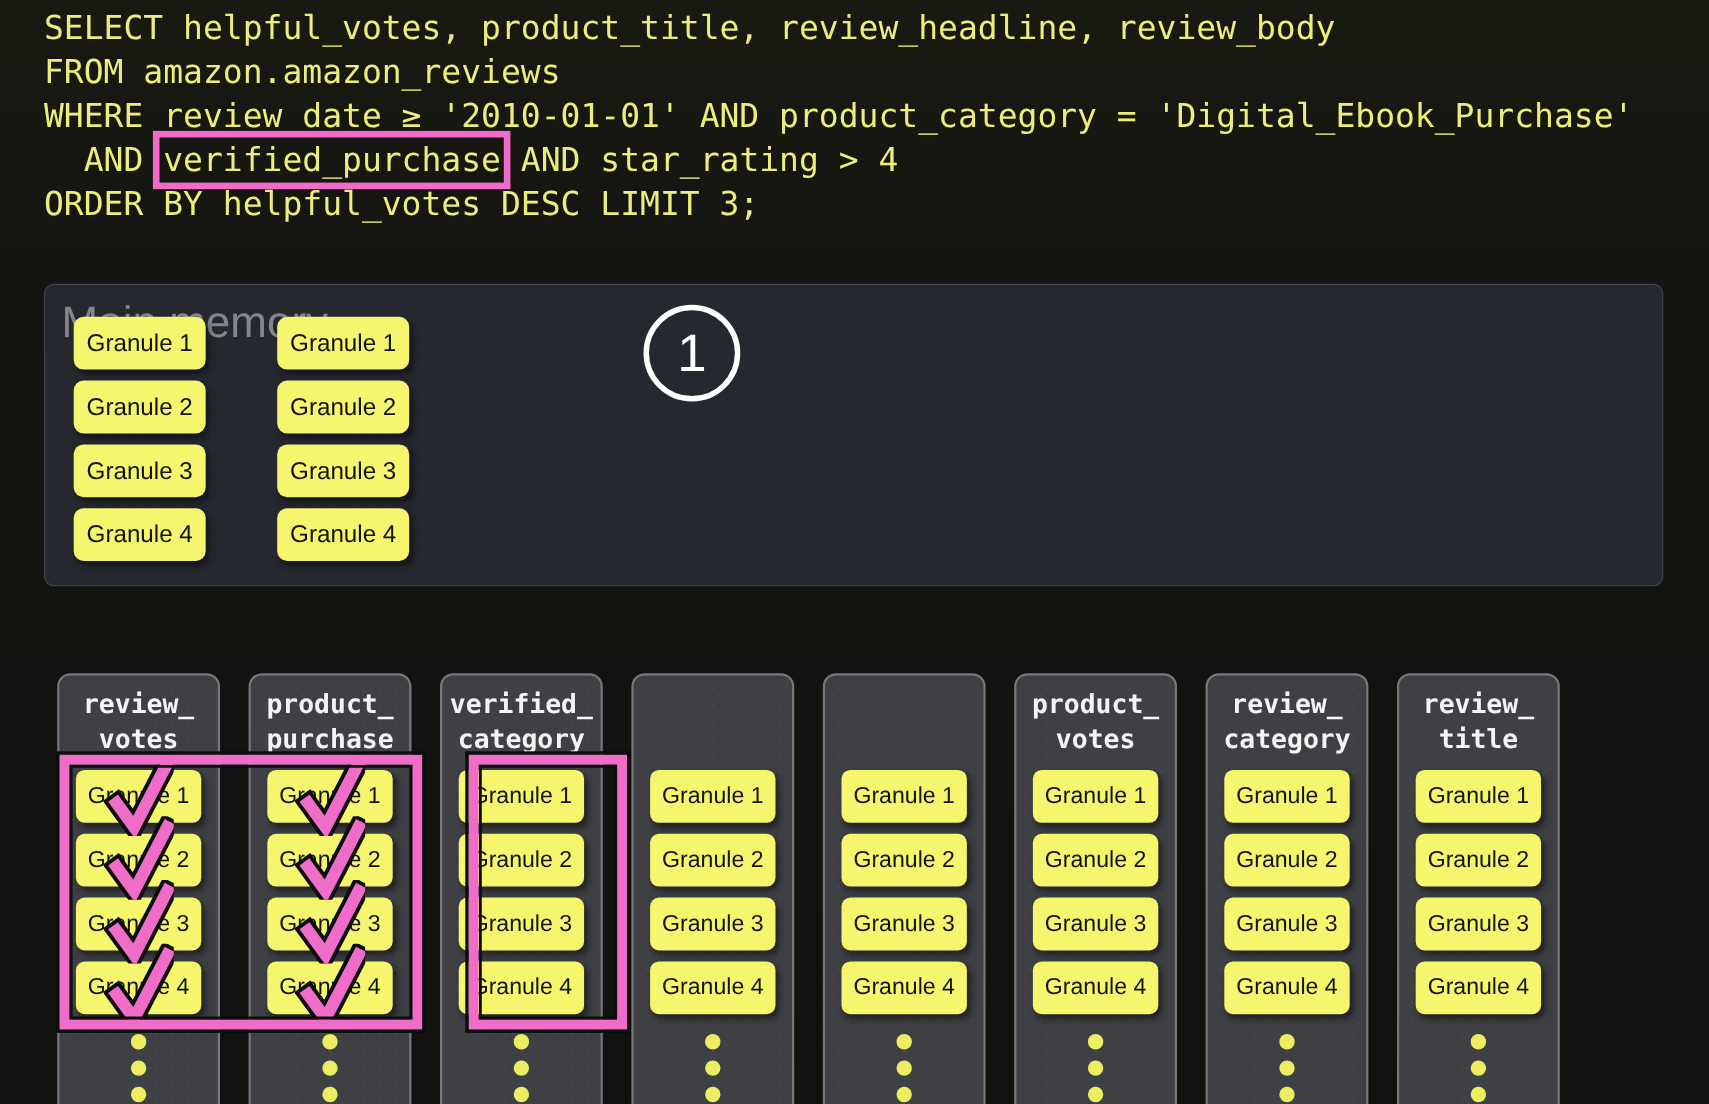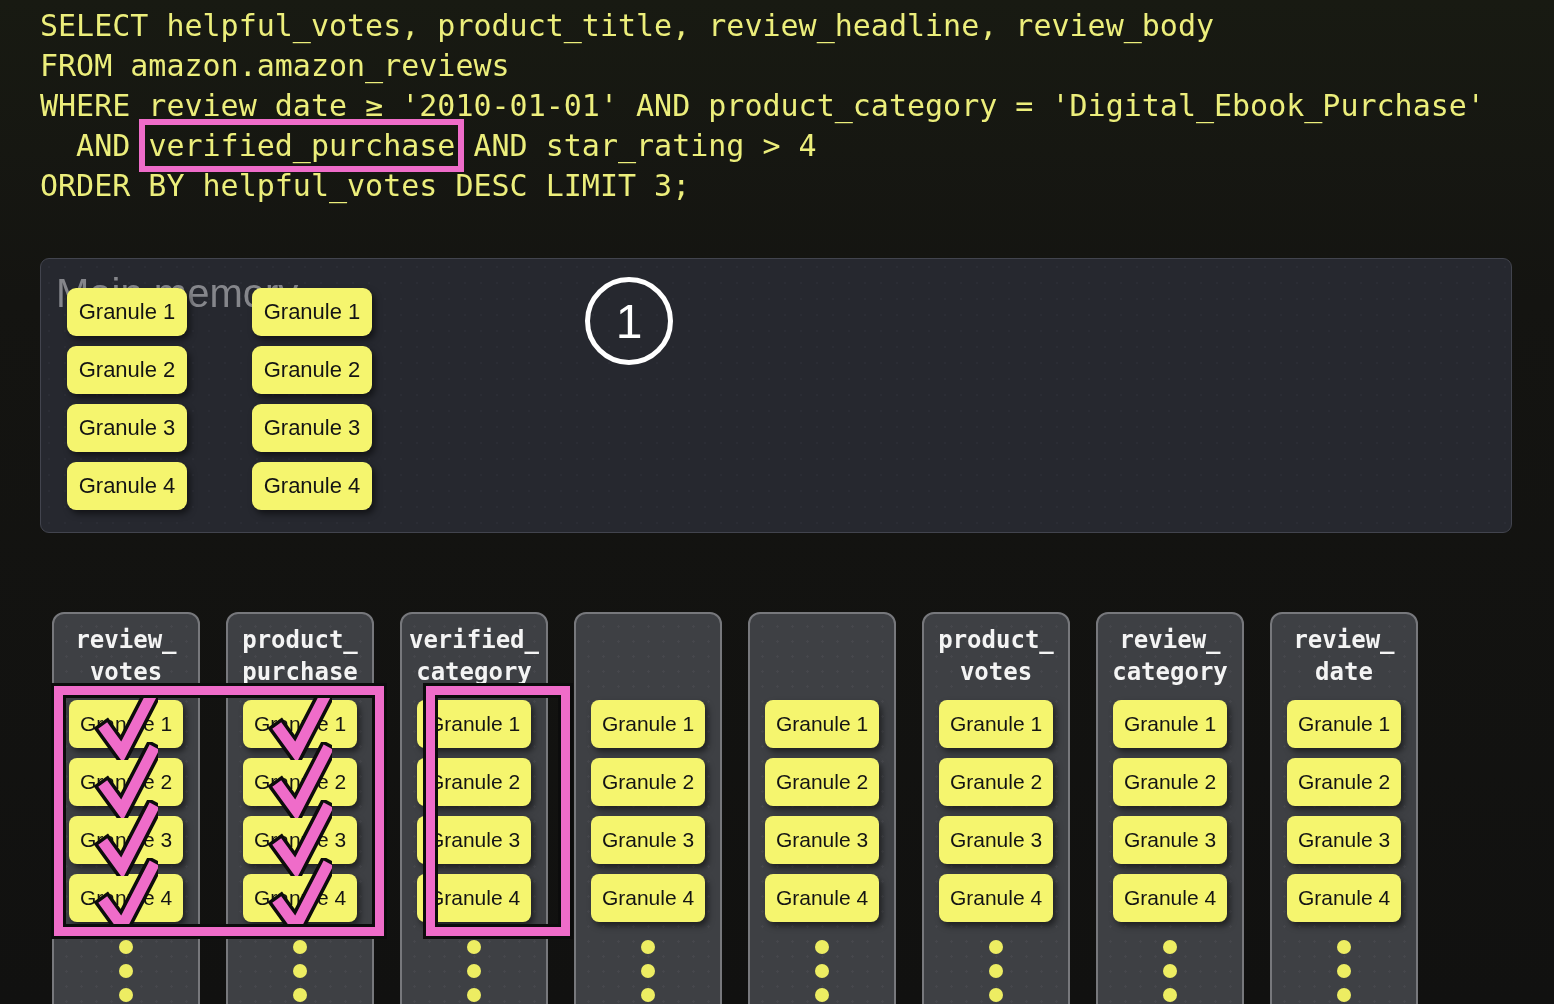--- a/index.html
+++ b/index.html
@@ -275,21 +275,21 @@
         </div>
         <div class="col-dots">
           <div class="dot"></div>
           <div class="dot"></div>
           <div class="dot"></div>
         </div>
       </div>
       <div class="col">
         <div class="col-header">
           <div>review_</div>
-          <div>date</div>
+          <div>title</div>
         </div>
         <div class="col-granules">
           <div class="col-granule">
             <span>Granule 1</span>
           </div>
           <div class="col-granule">
             <span>Granule 2</span>
           </div>
           <div class="col-granule">
             <span>Granule 3</span>

